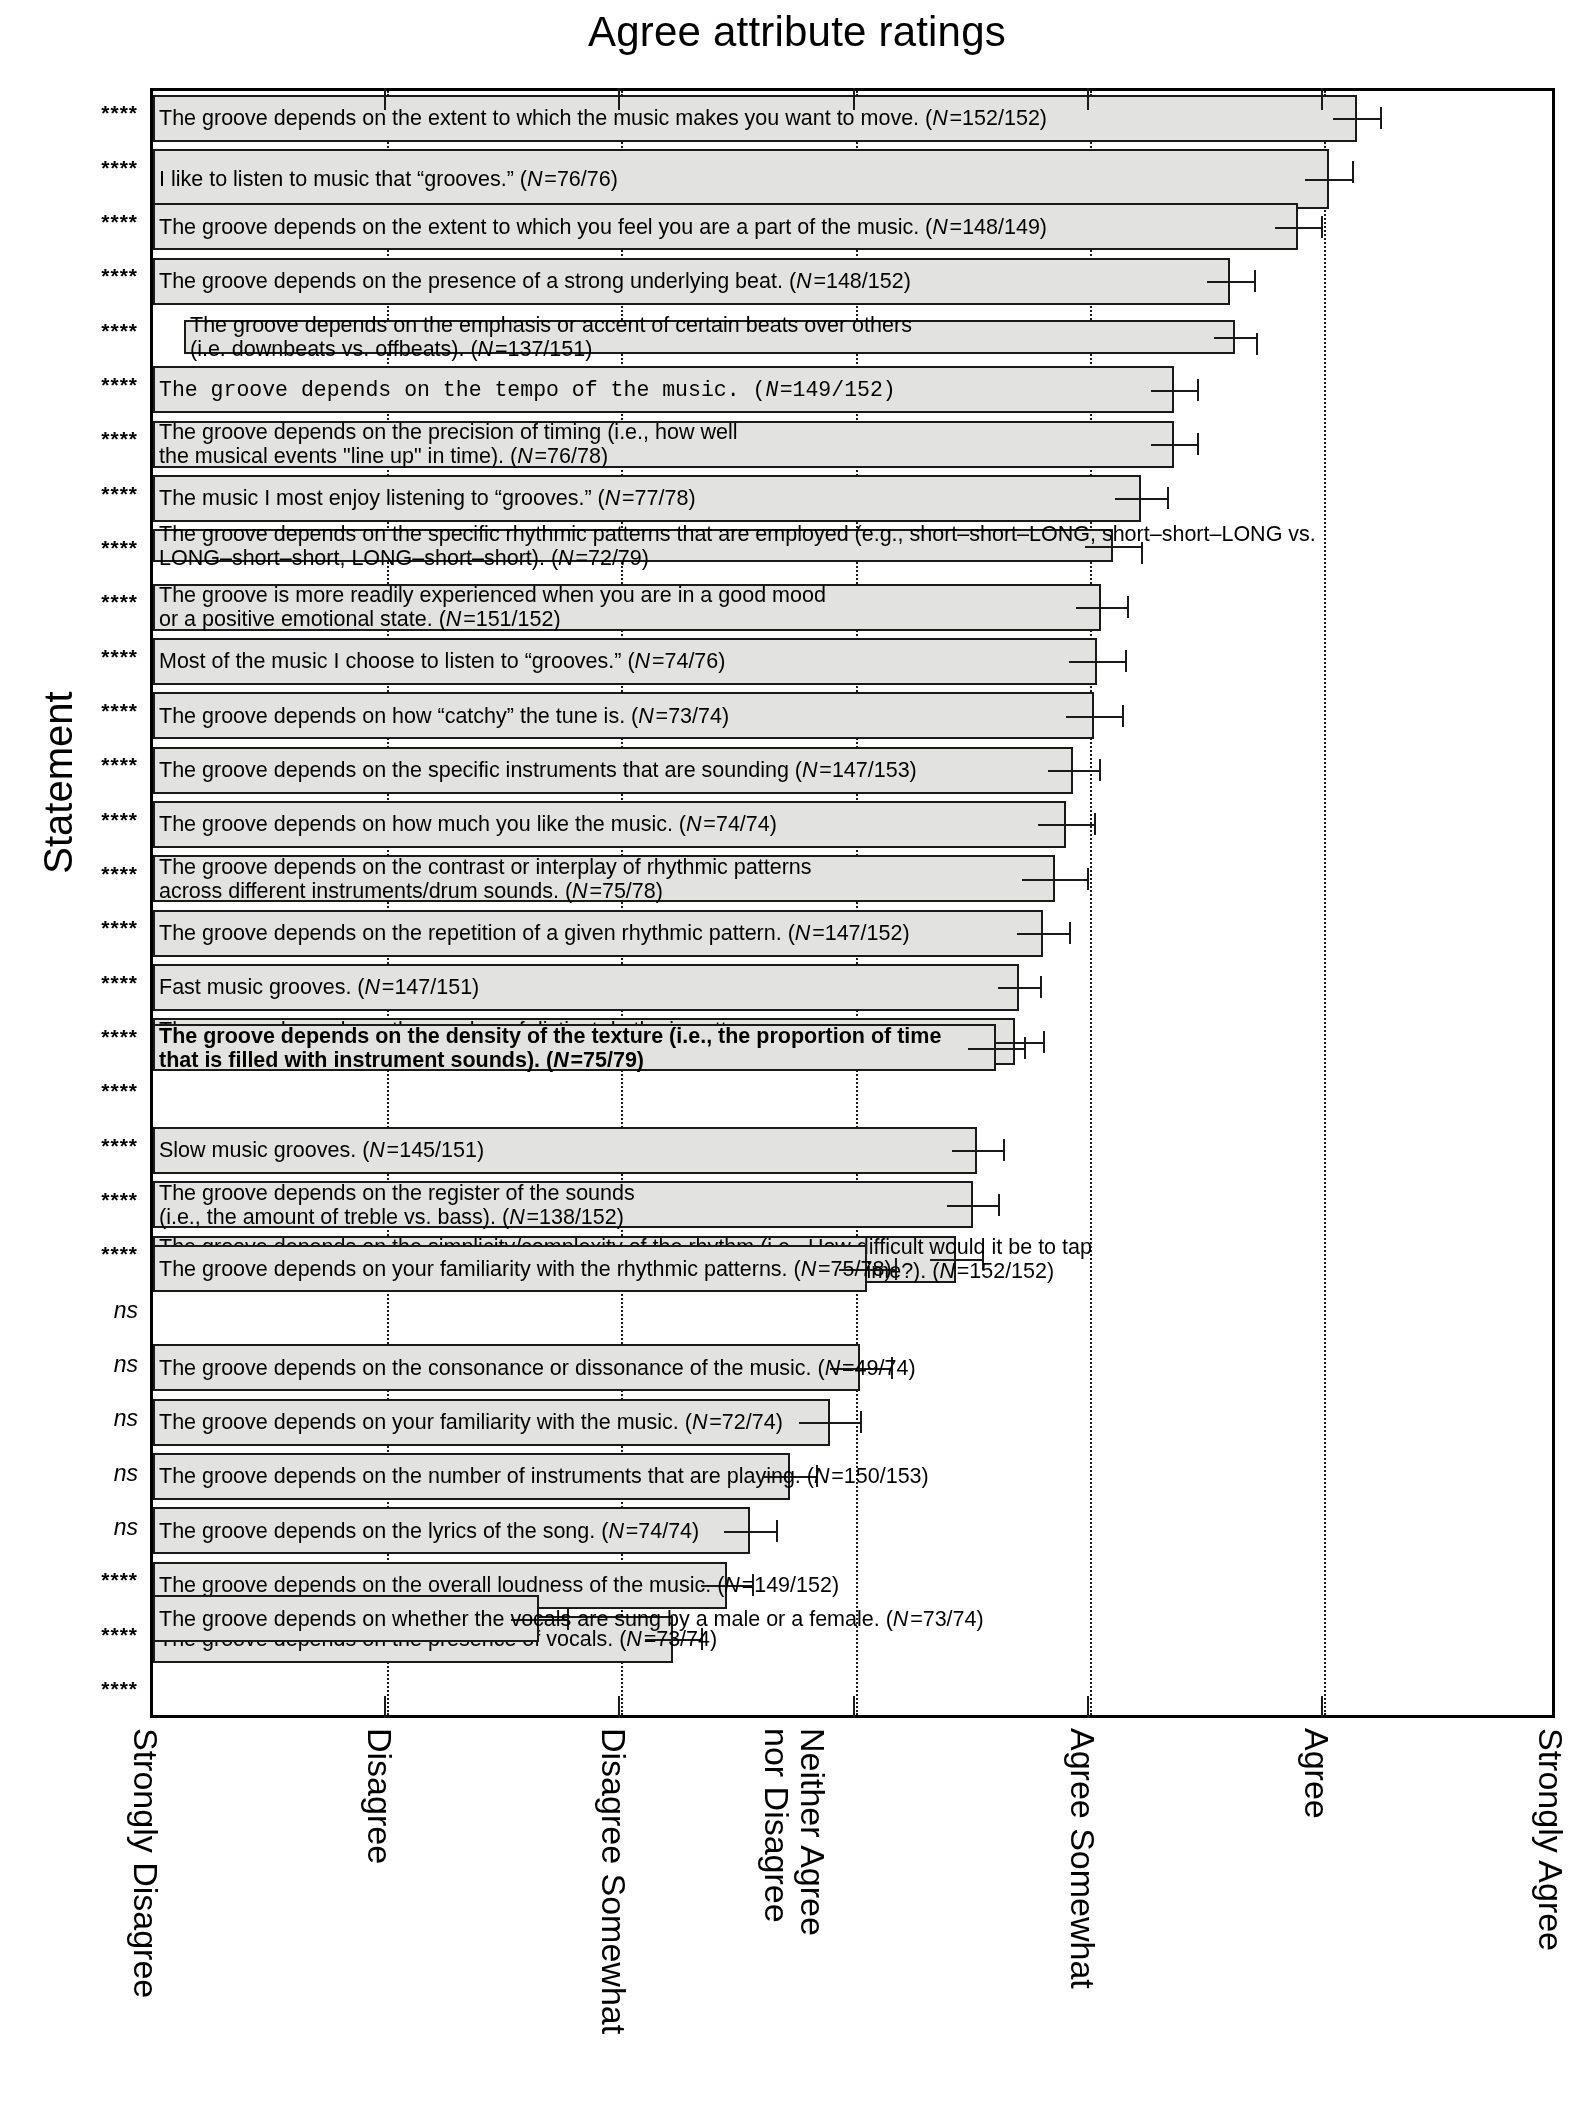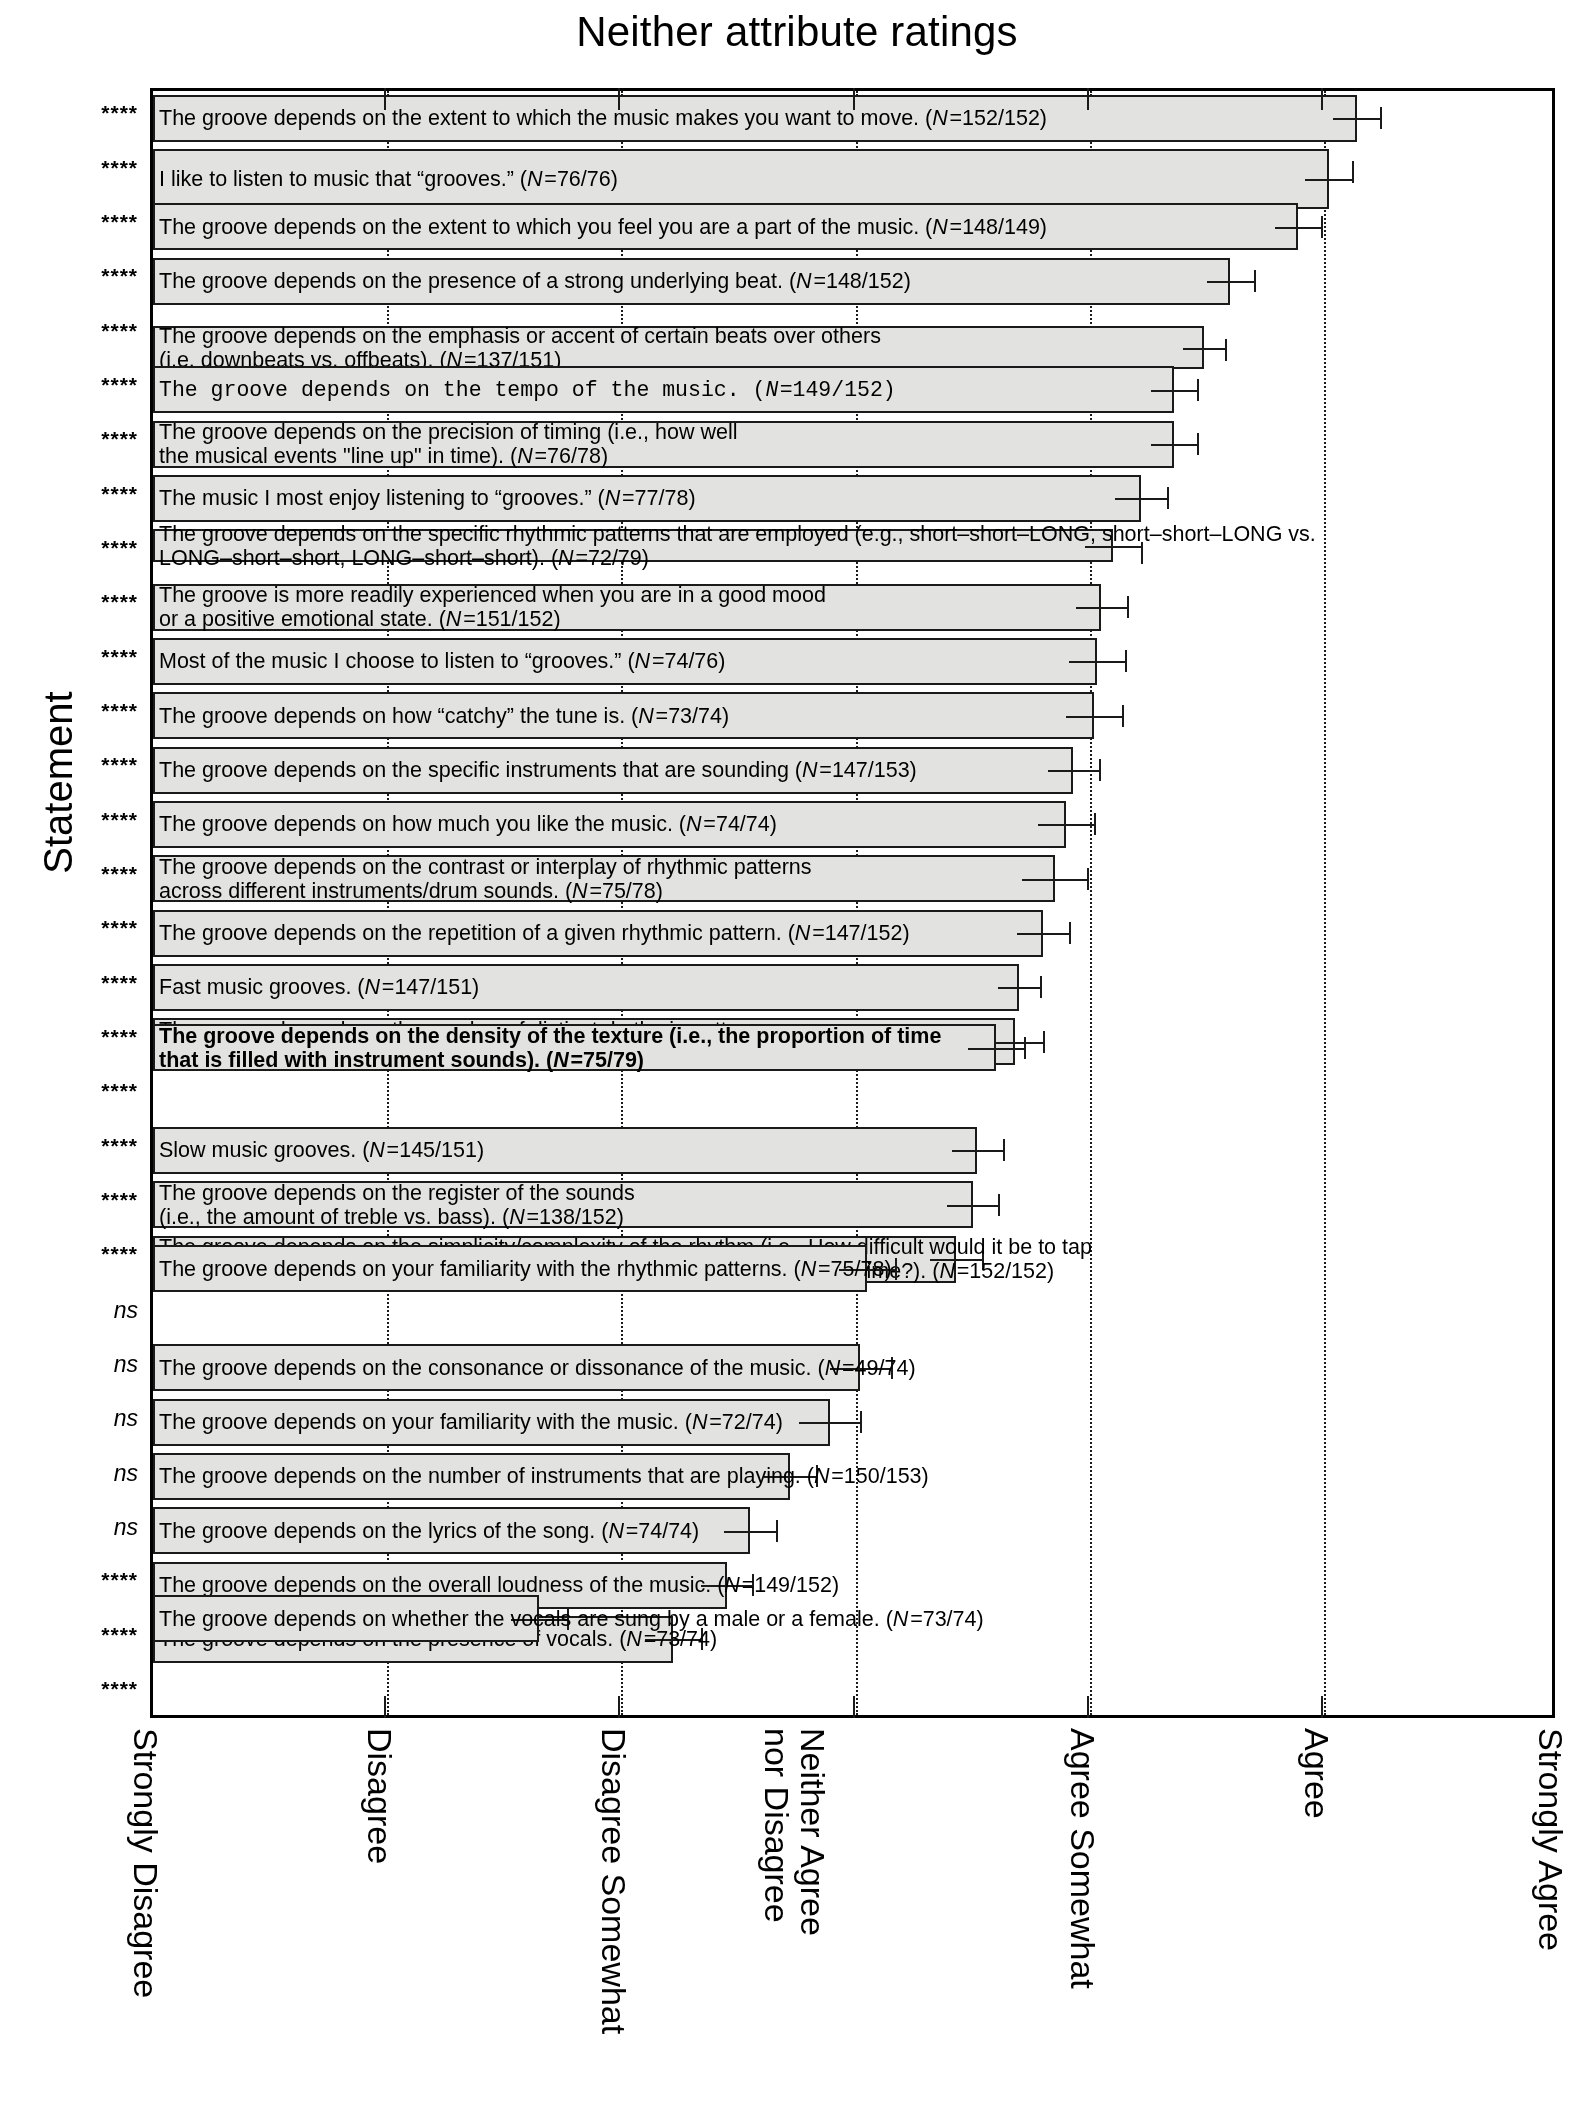--- a/index.html
+++ b/index.html
@@ -63,21 +63,21 @@
     transform-origin:left top;transform:rotate(90deg);
     text-align:left;
   }
   i{font-style:italic;}
 </style>
 </head>
 <body>
 
 <div id="root">
 
-  <div class="chart-title">Neither attribute ratings</div>
+  <div class="chart-title">Agree attribute ratings</div>
 
   <div class="ylabel">Statement</div>
 
   <div id="plot">
     <div id="gridlayer">
         <div class="gridline" style="left: 234.167px;"></div>
         <div class="gridline" style="left: 468.333px;"></div>
         <div class="gridline" style="left: 702.5px;"></div>
         <div class="gridline" style="left: 936.667px;"></div>
         <div class="gridline" style="left: 1170.83px;"></div>
@@ -100,21 +100,21 @@
           <div class="err" style="left: 1121.66px; width: 46.8333px;"></div>
           <div class="errcap" style="left: 1168.49px; top: 12.6667px; height: 22px;"></div>
           <div class="stmt">The groove depends on the extent to which you feel you are a part of the music. (<i>N</i> =148/149)</div>
         </div>
         <div class="row" style="top: 166.5px; height: 47.3333px;">
           <div class="bar" style="width: 1077.17px; background: rgb(226, 226, 224); border-color: rgb(26, 26, 26);"></div>
           <div class="err" style="left: 1053.75px; width: 46.8333px;"></div>
           <div class="errcap" style="left: 1100.58px; top: 12.6667px; height: 22px;"></div>
           <div class="stmt">The groove depends on the presence of a strong underlying beat. (<i>N</i> =148/152)</div>
         </div>
-        <div class="row" style="top: 235px; height: 43px;">
+        <div class="row" style="top: 229px; height: 34px; margin-left: 31px;">
           <div class="bar" style="width: 1051.41px; background: rgb(226, 226, 224); border-color: rgb(26, 26, 26);"></div>
           <div class="err" style="left: 1030.33px; width: 42.15px;"></div>
           <div class="errcap" style="left: 1072.48px; top: 12.6667px; height: 22px;"></div>
           <div class="stmt">The groove depends on the emphasis or accent of certain beats over others<br>(i.e. downbeats vs. offbeats). (<i>N</i> =137/151)</div>
         </div>
         <div class="row" style="top: 275.167px; height: 47.3333px; font-family: Liberation Mono, monospace;">
           <div class="bar" style="width: 1020.97px; background: rgb(226, 226, 224); border-color: rgb(26, 26, 26);"></div>
           <div class="err" style="left: 997.55px; width: 46.8333px;"></div>
           <div class="errcap" style="left: 1044.38px; top: 12.6667px; height: 22px;"></div>
           <div class="stmt">The groove depends on the tempo of the music. (<i>N</i> =149/152)</div>

